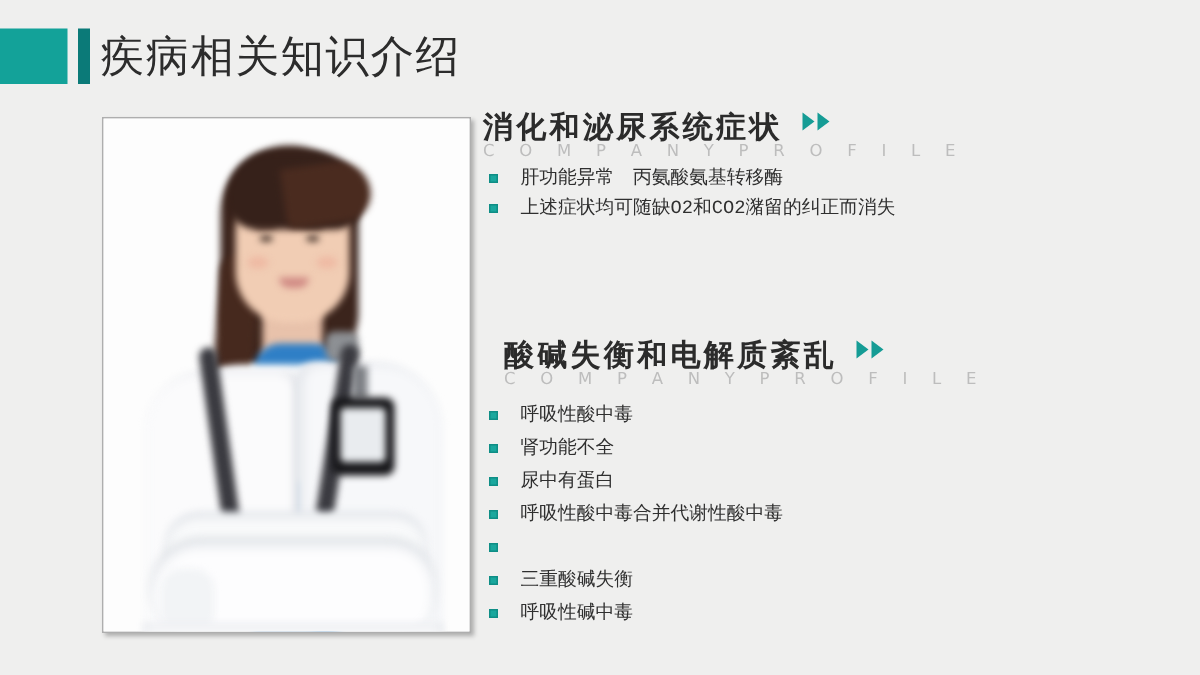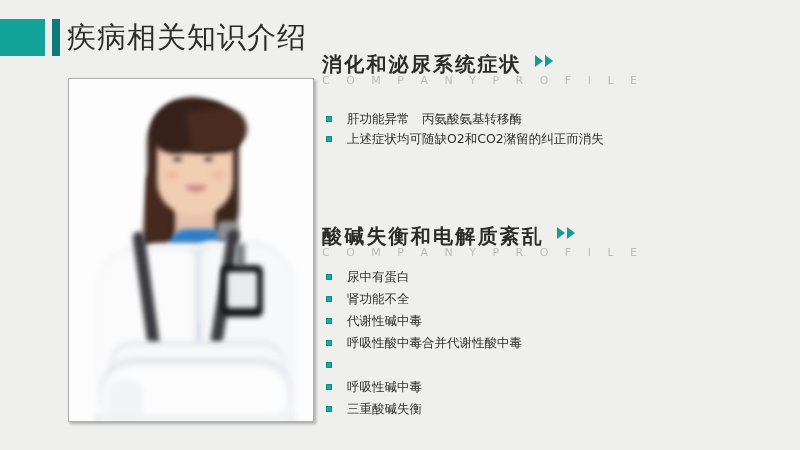--- a/index.html
+++ b/index.html
@@ -161,36 +161,36 @@
   .chev{
     display:inline-block;vertical-align:middle;margin-left:7px;
     position:relative;top:-2px;
   }
   .sec-sub{
     font-size:11px;color:#bdbdbd;letter-spacing:6.5px;
     line-height:11px;white-space:nowrap;font-weight:normal;
     margin-top:-1px;
   }
 
-  ul.bul{list-style:none;margin:0;padding:0;}
+  ul.bul{list-style:none;margin:0;padding:0;font-family:Liberation Mono, monospace;}
   ul.bul li{
     position:relative;padding-left:25px;
     font-size:12.5px;color:#2f2f2f;white-space:nowrap;
   }
   ul.bul li .sq{
     position:absolute;left:4px;top:50%;margin-top:-3px;
     width:6px;height:6px;background:#1aa79d;
     box-shadow:inset 0 0 0 1px #0f8e86;
   }
 
-  #sec1{position:absolute;left:0;top:52px;}
+  #sec1{position:absolute;left:0;top:72px;}
   #list1{position:absolute;left:0;top:109px;}
   #list1 li{height:20px;line-height:20px;}
 
-  #sec2{position:absolute;left:0;top:224px;}
+  #sec2{position:absolute;left:14px;top:224px;}
   #list2{position:absolute;left:0;top:266px;}
   #list2 li{height:22px;line-height:22px;}
 </style>
 </head>
 <body>
 
 <div id="slide">
 
   <div id="header-block"></div>
   <div id="header-bar"></div>
@@ -257,23 +257,23 @@
           <svg width="22" height="14" viewBox="0 0 22 14" aria-hidden="true">
             <path d="M1 1 L9 7 L1 13 Z" fill="#159c95"></path>
             <path d="M11 1 L19 7 L11 13 Z" fill="#159c95"></path>
           </svg>
         </span>
       </div>
       <div class="sec-sub">C O M P A N Y    P R O F I L E</div>
     </div>
 
     <ul id="list2" class="bul">
+      <li><span class="sq"></span><span>呼吸性酸中毒</span></li>
+      <li><span class="sq"></span><span>肾功能不全</span></li>
       <li><span class="sq"></span><span>尿中有蛋白</span></li>
-      <li><span class="sq"></span><span>肾功能不全</span></li>
-      <li><span class="sq"></span><span>代谢性碱中毒</span></li>
       <li><span class="sq"></span><span>呼吸性酸中毒合并代谢性酸中毒</span></li>
       <li><span class="sq"></span></li>
+      <li><span class="sq"></span><span>三重酸碱失衡</span></li>
       <li><span class="sq"></span><span>呼吸性碱中毒</span></li>
-      <li><span class="sq"></span><span>三重酸碱失衡</span></li>
     </ul>
 
   </div>
 </div>
 
 </body></html>

